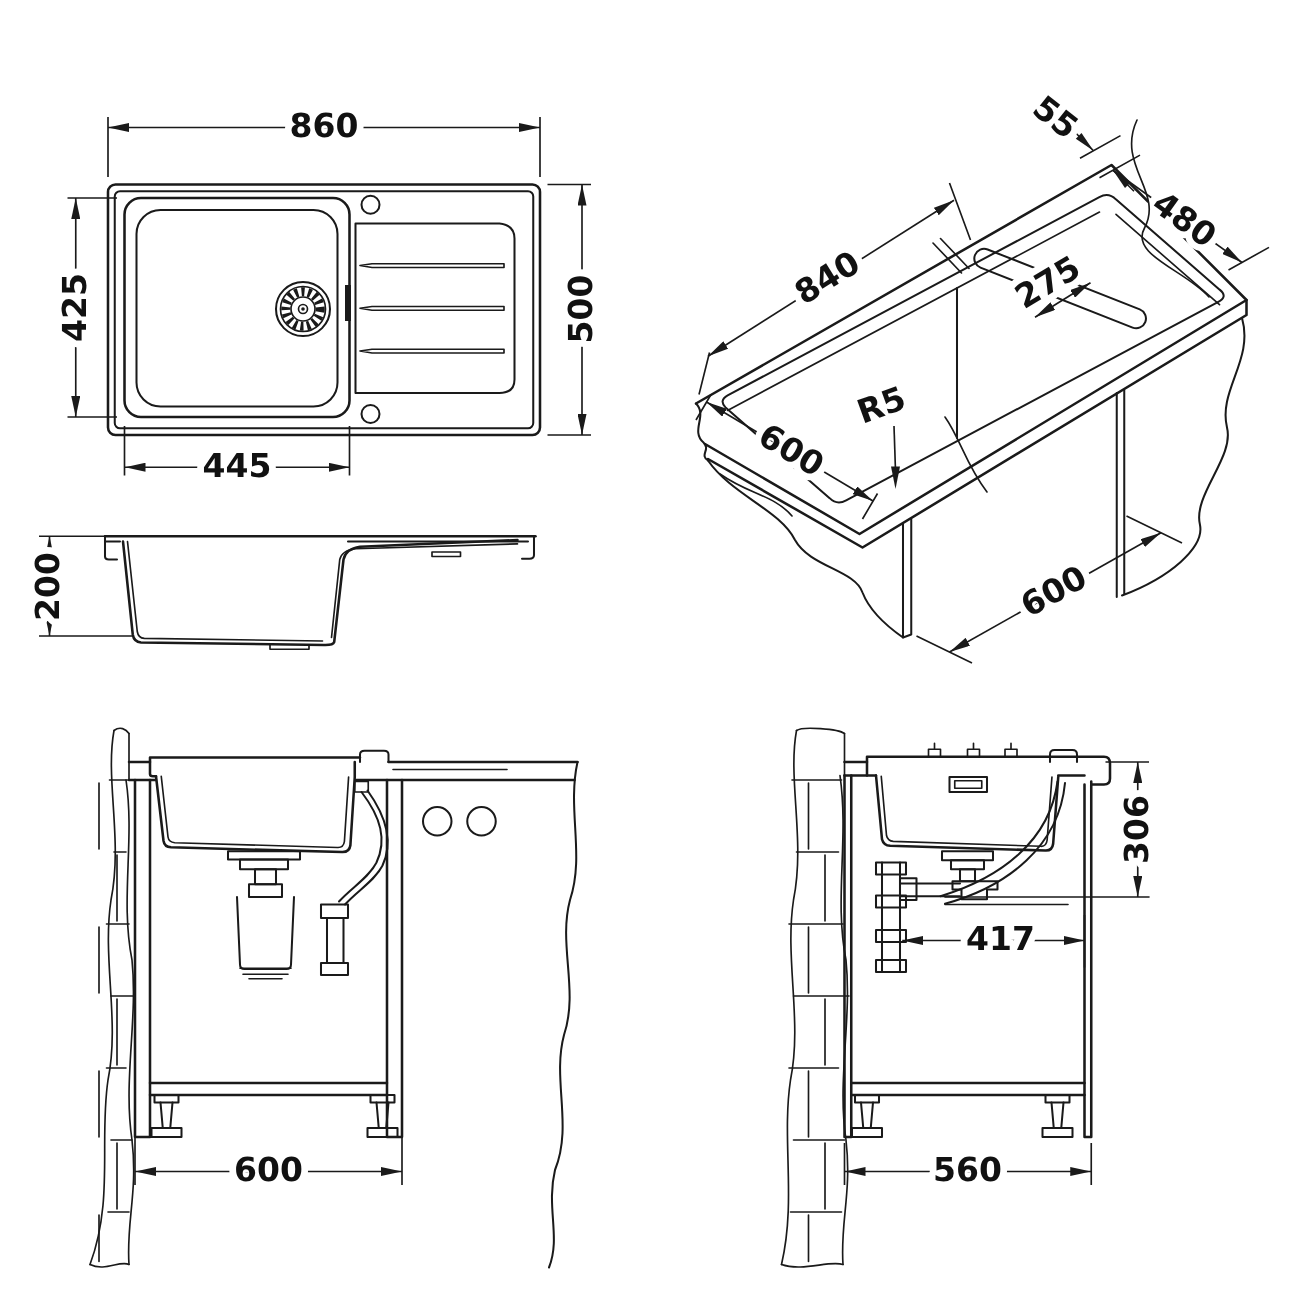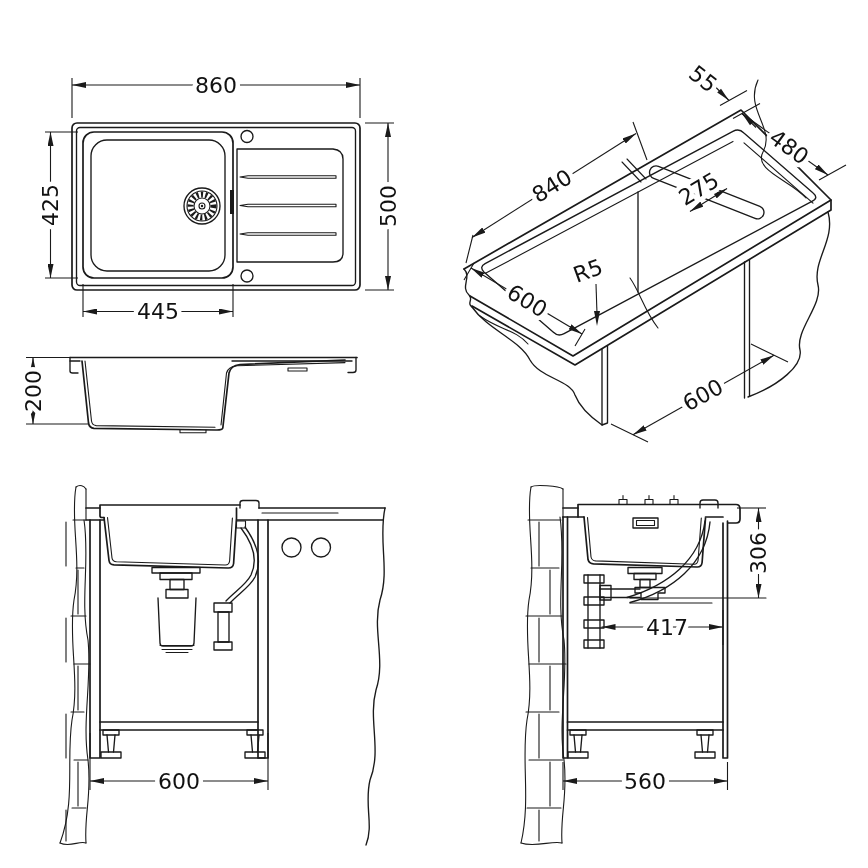--- a/index.html
+++ b/index.html
@@ -1,16 +1,16 @@
 <!DOCTYPE html>
 <html><head>
 <meta charset="utf-8">
 <style>
   html,body{margin:0;padding:0;background:#fff;}
-  #stage{width:868px;height:868px;position:relative;background:#fff;overflow:hidden;}
+  #stage{width:868px;height:868px;position:relative;background:#fff;overflow:hidden;font-weight:bold;}
   svg{display:block;}
   .ol{stroke:#1a1a1a;fill:none;stroke-width:1.7;stroke-linecap:round;stroke-linejoin:round;}
   .md{stroke:#1a1a1a;fill:none;stroke-width:1.35;stroke-linecap:round;stroke-linejoin:round;}
   .thin{stroke:#1a1a1a;fill:none;stroke-width:1.1;stroke-linecap:round;stroke-linejoin:round;}
   .dim{stroke:#1a1a1a;fill:none;stroke-width:1.1;stroke-linecap:butt;}
   .blk{fill:#1a1a1a;stroke:none;}
   .dimtext{font-family:"DejaVu Sans","Liberation Sans",sans-serif;font-size:22px;fill:#111;
            stroke:#fff;stroke-width:9;paint-order:stroke;stroke-linejoin:round;
            text-anchor:middle;dominant-baseline:central;}
 </style>

